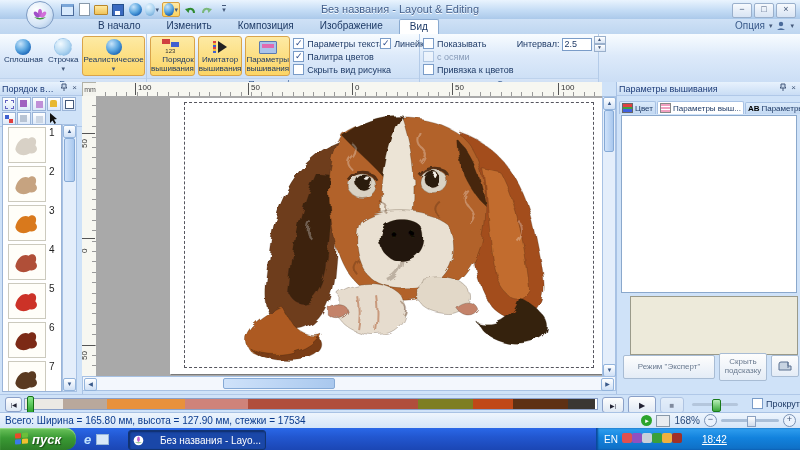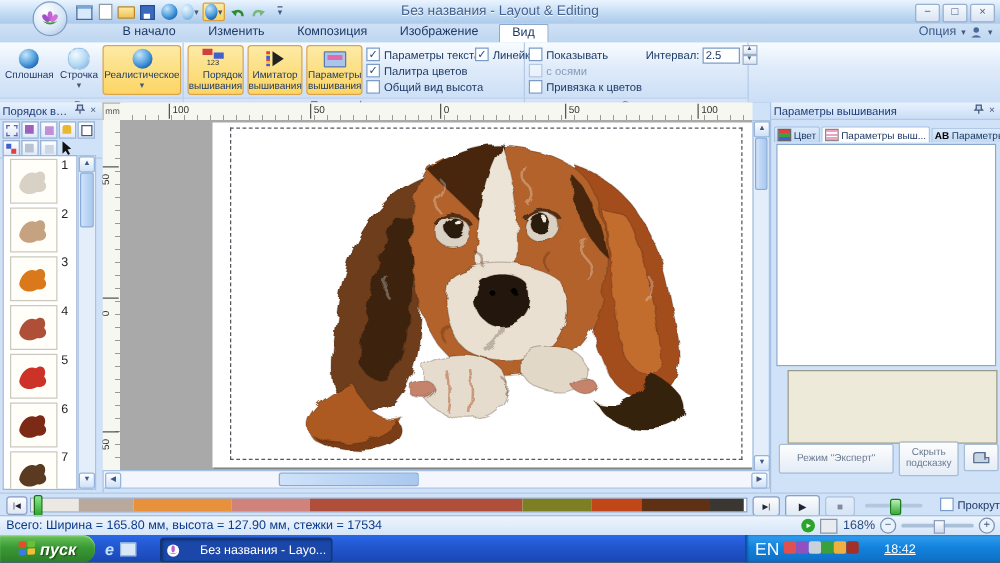--- a/index.html
+++ b/index.html
@@ -281,21 +281,21 @@
             <label class="check-row">
               <span class="cbox">✓</span>
               <span>Параметры текста</span>
             </label>
             <label class="check-row">
               <span class="cbox">✓</span>
               <span>Палитра цветов</span>
             </label>
             <label class="check-row">
               <span class="cbox"></span>
-              <span>Общий вид высота</span>
+              <span>Скрыть вид рисунка</span>
             </label>
           </div>
         <div class="checks" id="show-checks-2" style="width:46px;">
             <label class="check-row">
               <span class="cbox">✓</span>
               <span>Линейка</span>
             </label>
           </div>
       </div>
       <div class="rgroup-label">Показать/скрыть</div>
@@ -603,19 +603,19 @@
     </div>
     <div id="taskbtn">
       <svg width="11" height="11" viewBox="0 0 16 16">
         <circle cx="8" cy="8" r="7" fill="#fff"></circle>
         <ellipse cx="8" cy="6" rx="2" ry="4" fill="#c060d0"></ellipse>
         <path d="M3,10 Q8,14 13,10 Q8,12 3,10Z" fill="#3a9a3a"></path>
       </svg>
       <span class="ellipsis">Без названия - Layo...</span>
     </div>
     <div id="tray">
-      <span style="font-size:14px;">EN</span>
+      <span style="font-size:10px;">EN</span>
       <span id="tray-icons"><span class="tray-ic" style="background: rgb(224, 80, 80);"></span><span class="tray-ic" style="background: rgb(144, 80, 192);"></span><span class="tray-ic" style="background: rgb(200, 208, 218);"></span><span class="tray-ic" style="background: rgb(58, 160, 58);"></span><span class="tray-ic" style="background: rgb(240, 176, 64);"></span><span class="tray-ic" style="background: rgb(160, 48, 40);"></span></span>
       <span style="font-size:10px;margin-left:16px;text-decoration:underline;">18:42</span>
     </div>
   </div>
 
 </div>
 
 </body></html>

